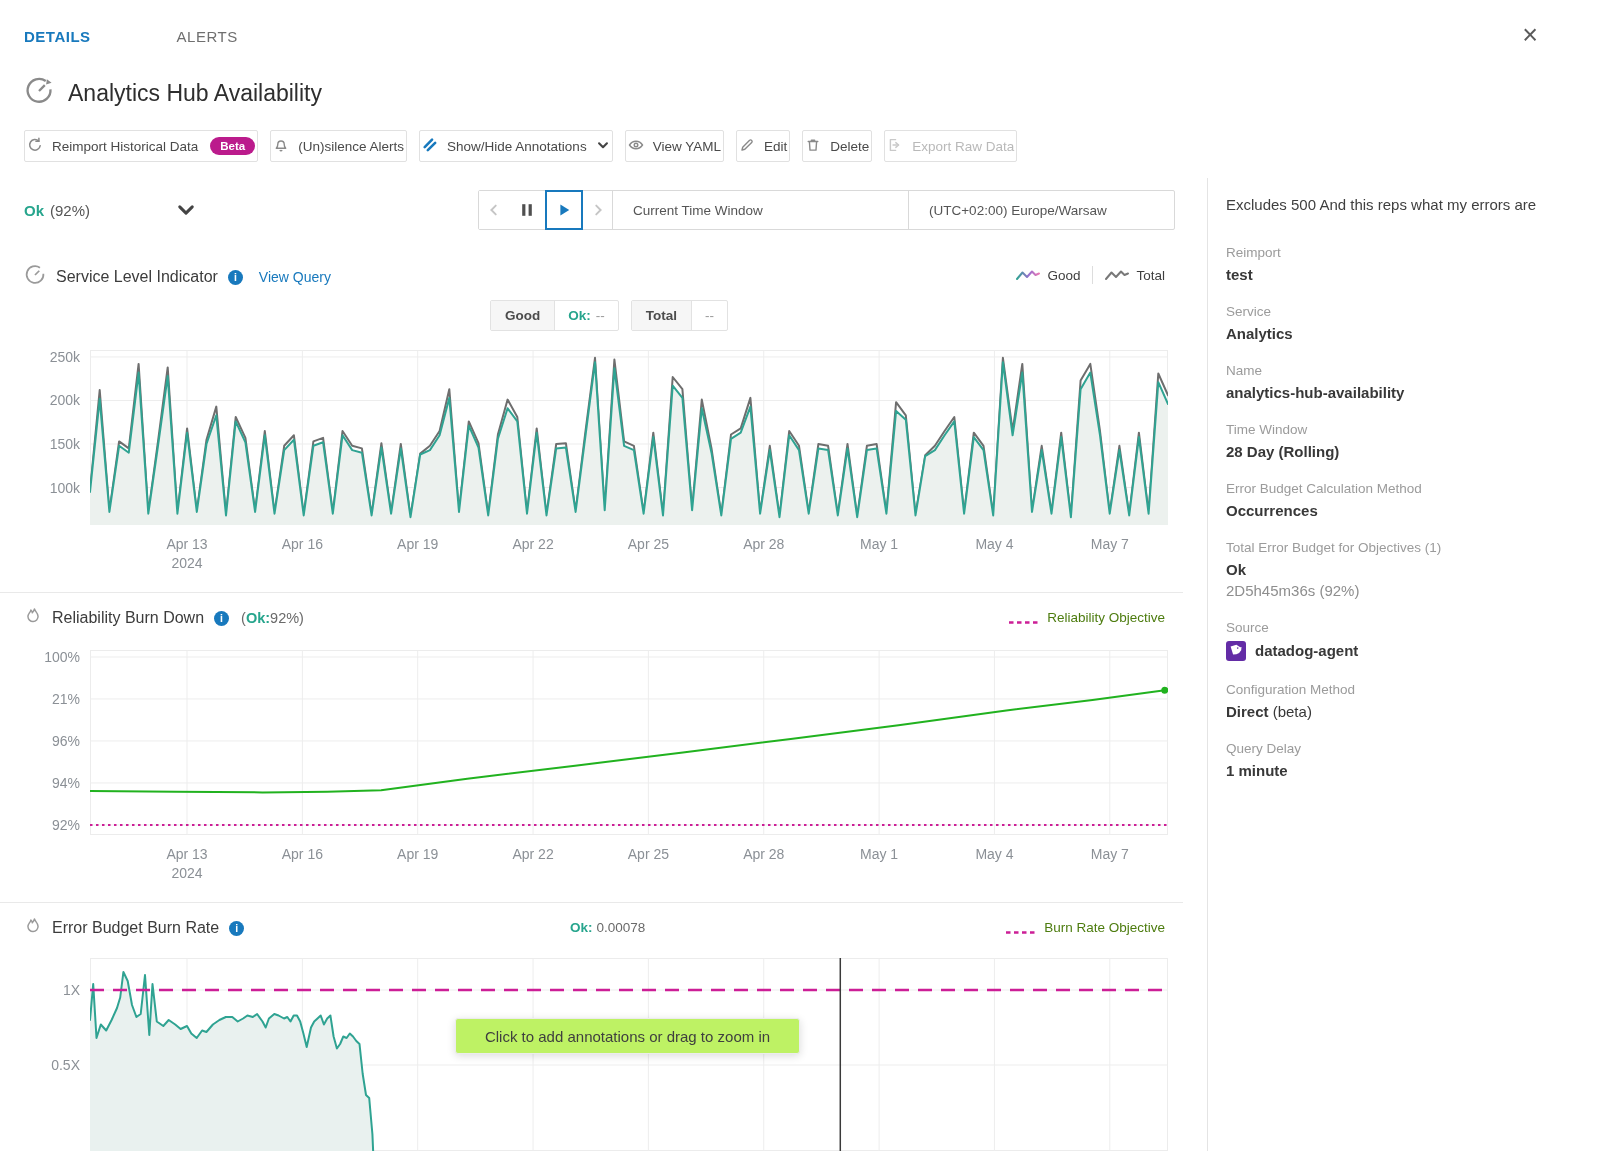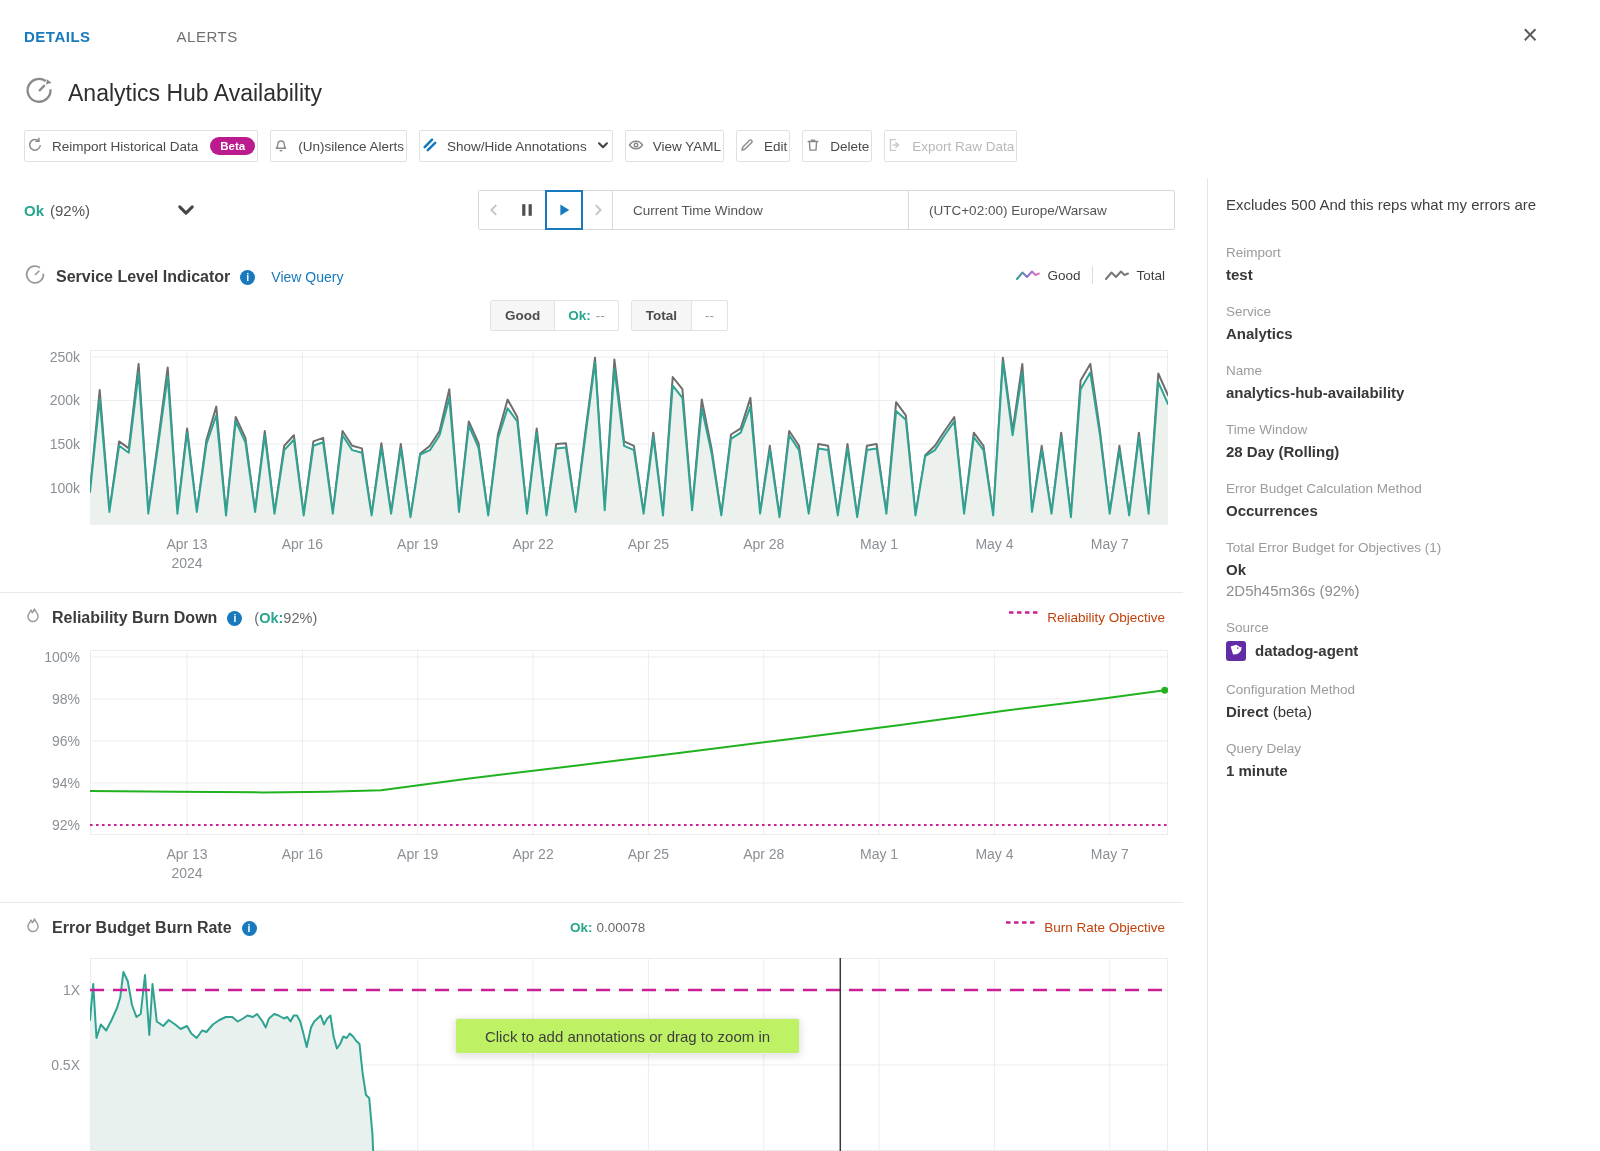--- a/index.html
+++ b/index.html
@@ -37,39 +37,39 @@
               border:1px solid #d9d9d9; border-radius:2px; display:flex; align-items:stretch; }
   .pb { display:flex; align-items:center; justify-content:center; cursor:pointer; background:#fff; }
   .pb.prev { width:30px; } .pb.pause { width:36px; }
   .pb.play { width:38px; border:2px solid #1879bd; margin:-1px 0; height:40px; z-index:2; }
   .pb.next { width:30px; border-right:1px solid #d9d9d9; }
   .cell { display:flex; align-items:center; padding-left:20px; font-size:13.5px; color:#555; cursor:pointer; }
   .cell.tw { width:296px; border-right:1px solid #d9d9d9; }
   .cell.tz { flex:1; }
   
   .sec-head { position:absolute; left:24px; display:flex; align-items:center; gap:10px; }
-  .sec-title { font-size:16px; color:#3c3c3c; font-weight:700; }
+  .sec-title { font-size:16px; color:#3c3c3c; font-weight:400; }
   .info-ico { width:15px; height:15px; border-radius:50%; background:#1879bd; color:#fff;
               font-size:10.5px; font-weight:bold; display:flex; align-items:center; justify-content:center; flex:none; }
   .link { color:#1879bd; font-size:14px; margin-left:6px; cursor:pointer; text-decoration:none; }
   .sli-head { top:86px; }
   .sli-legend { position:absolute; right:42px; top:88px; display:flex; align-items:center; gap:12px;
                 font-size:13.5px; color:#3f3f3f; }
   .sli-legend .leg { display:flex; align-items:center; gap:7px; cursor:pointer; }
   .leg-div { width:1px; height:18px; background:#ddd; }
   .stats { position:absolute; top:122px; left:490px; display:flex; gap:12px; }
   .stat { display:flex; border:1px solid #e2e2e2; border-radius:2px; overflow:hidden; font-size:13.5px; background:#fff; }
   .stat .lb { background:#f6f6f6; padding:7px 14px; color:#4c4c4c; font-weight:bold; border-right:1px solid #e2e2e2; }
   .stat .vl { padding:7px 13px; color:#9a9a9a; }
   .stat .vl .k { color:#27a58d; font-weight:bold; margin-right:5px; }
   .bd-head { top:428px;justify-content:space-between; }
   .bd-status { font-size:14.5px; color:#6a6a6a; margin-left:2px; }
   .bd-status .k { color:#27a58d; font-weight:bold; }
-  .obj-legend { position:absolute; right:42px; display:flex; align-items:flex-start; gap:8px;
-                font-size:13.5px; color:#c2410c; }
+  .obj-legend { position:absolute; right:42px; display:flex; align-items:flex-end; gap:8px;
+                font-size:13.5px; color:#4d7c0f; }
   #bd-legend { top:432px; } #br-legend { top:742px; }
   .br-head { top:738px; }
   .br-ok { position:absolute; top:742px; left:570px; font-size:13.5px; color:#6a6a6a; }
   .br-ok .k { color:#27a58d; font-weight:bold; margin-right:4px; }
   .divider { position:absolute; left:0; width:1183px; border-top:1px solid #e9e9e9; }
   #div1 { top:414px; } #div2 { top:724px; }
   
   .chart-wrap { position:absolute; left:90px; width:1078px; }
   #c-sli { top:172px; height:175px; }
   #c-bd  { top:472px; height:185px; }
@@ -333,21 +333,21 @@
           <line x1="0" x2="1078" y1="6.990241688414806" y2="6.990241688414806" stroke="#ededed"></line>
           <line x1="0" x2="1078" y1="48.9736752524679" y2="48.9736752524679" stroke="#ededed"></line>
           <line x1="0" x2="1078" y1="90.95710881652099" y2="90.95710881652099" stroke="#ededed"></line>
           <line x1="0" x2="1078" y1="132.9405423805741" y2="132.9405423805741" stroke="#ededed"></line>
           <line x1="0" x2="1078" y1="174.92397594462716" y2="174.92397594462716" stroke="#ededed"></line>
           <polyline points="0.0,140.9 86.2,141.8 172.5,142.4 237.2,141.8 291.1,140.3 377.3,128.7 485.1,115.7 592.9,102.5 700.7,88.9 808.5,75.2 916.3,60.5 1002.5,50.0 1074.8,40.2" fill="none" stroke="#21b21f" stroke-width="2" stroke-linejoin="round" stroke-linecap="round"></polyline>
           <circle cx="1074.766" cy="40.15715420401671" r="3.5" fill="#21b21f"></circle>
           <line x1="0" x2="1078" y1="174.92397594462716" y2="174.92397594462716" stroke="#cc1e96" stroke-width="2" stroke-dasharray="2.5,3.5"></line>
         </svg>
         <div class="ylab" style="top: 6.99024px;">100%</div>
-        <div class="ylab" style="top: 48.9737px;">98%</div>
+        <div class="ylab" style="top: 48.9737px;">21%</div>
         <div class="ylab" style="top: 90.9571px;">96%</div>
         <div class="ylab" style="top: 132.941px;">94%</div>
         <div class="ylab" style="top: 174.924px;">92%</div>
         <div class="xlab" style="left: 97.02px;">Apr 13<div>2024</div></div>
         <div class="xlab" style="left: 212.366px;">Apr 16</div>
         <div class="xlab" style="left: 327.712px;">Apr 19</div>
         <div class="xlab" style="left: 443.058px;">Apr 22</div>
         <div class="xlab" style="left: 558.404px;">Apr 25</div>
         <div class="xlab" style="left: 673.75px;">Apr 28</div>
         <div class="xlab" style="left: 789.096px;">May 1</div>

